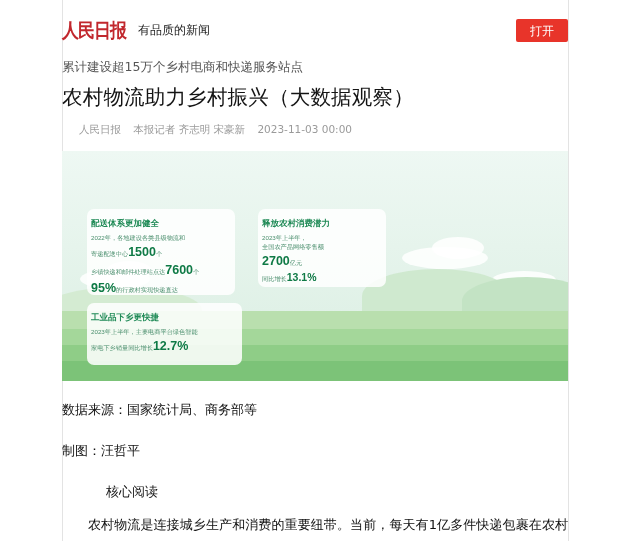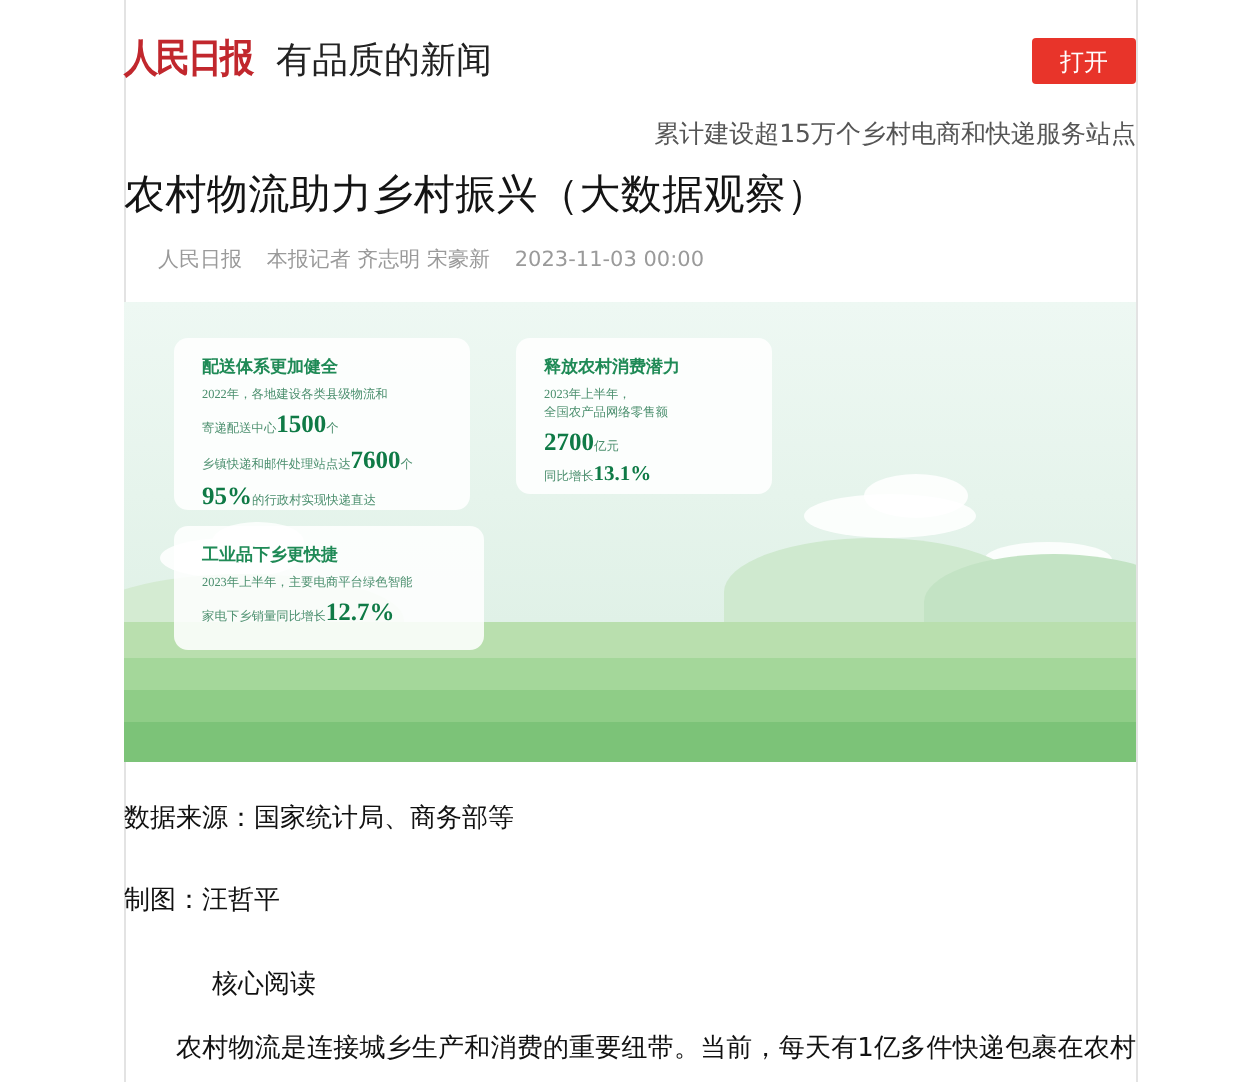--- a/index.html
+++ b/index.html
@@ -38,21 +38,21 @@
     font-weight: bold;
     font-size: 17px;
     color: #c1272d;
     letter-spacing: -1px;
     line-height: 1;
     white-space: nowrap;
     transform: scaleY(1.15);
   }
   .slogan {
     margin-left: 12px;
-    font-size: 18px;
+    font-size: 12px;
     color: #222;
     font-family: "DejaVu Sans", sans-serif;
     white-space: nowrap;
   }
   .open-btn {
     margin-left: auto;
     background: #e8342a;
     color: #fff;
     font-size: 12px;
     width: 52px;
@@ -64,21 +64,20 @@
     cursor: pointer;
     font-family: "DejaVu Sans", sans-serif;
   }
 
   
   .kicker {
     margin-top: 12px;
     font-size: 12.5px;
     color: #555;
     font-family: "DejaVu Sans", sans-serif;
-    text-align: right;
   }
   .headline {
     margin-top: 7px;
     font-size: 20.5px;
     font-weight: normal;
     color: #141414;
     letter-spacing: 0.2px;
     font-family: "DejaVu Sans", sans-serif;
   }
   .byline {
@@ -113,24 +112,25 @@
     position: absolute;
     border-radius: 50% 50% 0 0;
   }
   .field {
     position: absolute;
     left: 0; width: 100%;
   }
   .card {
     position: absolute;
     border-radius: 7px;
-    padding: 9px 14px;
+    padding: 9px 4px;
     box-sizing: border-box;
     color: #13693f;
-    font-family: Liberation Serif, serif;
+    font-family: Liberation Sans, sans-serif;
+    margin-top: 40px;
   }
   .card.c1 {
     left: 25px; top: 18px; width: 148px; height: 86px;
     background: rgba(255,255,255,0.86);
   }
   .card.c2 {
     left: 196px; top: 18px; width: 128px; height: 78px;
     background: rgba(255,255,255,0.86);
   }
   .card.c3 {

